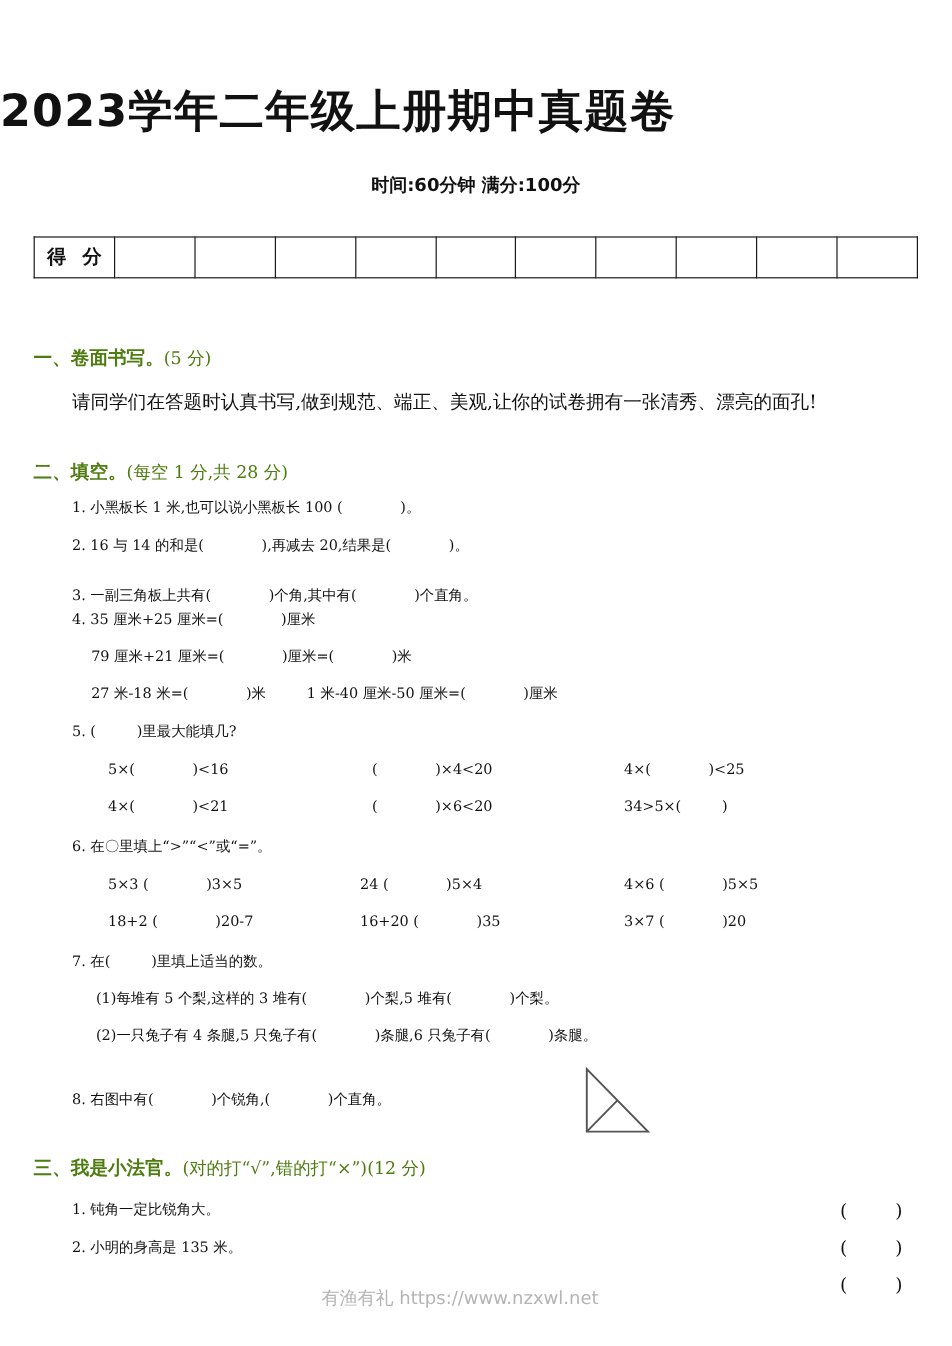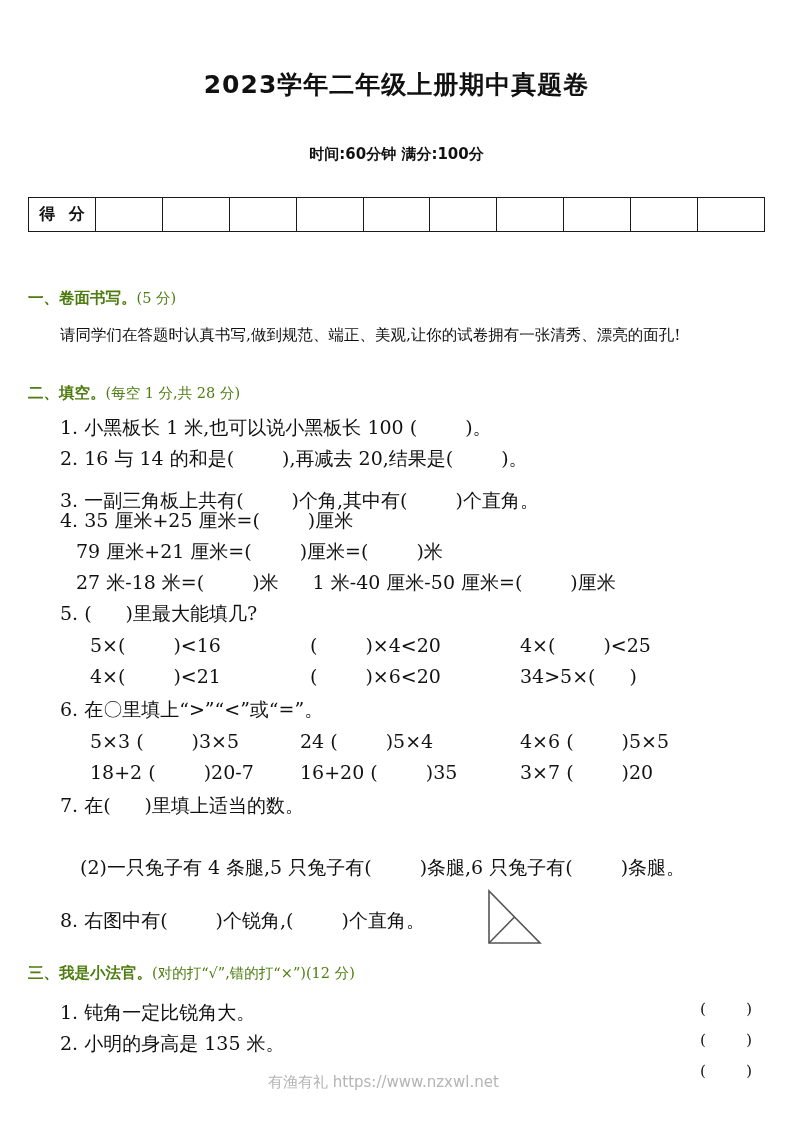--- a/index.html
+++ b/index.html
@@ -21,23 +21,22 @@
     width: 793px;
     height: 1122px;
     background: #fff;
   }
 
   
   .title {
     position: absolute;
     left: 0; top: 68px;
     width: 793px;
-    text-align: center;
-    font-family: "DejaVu Sans", "Liberation Sans", sans-serif;
-    font-size: 25px;
+    font-family: "DejaVu Sans", "Liberation Sans", sans-serif;
+    font-size: 37px;
     font-weight: bold;
     letter-spacing: 1px;
     color: #111;
   }
   .subtitle {
     position: absolute;
     left: 0; top: 145px;
     width: 793px;
     text-align: center;
     font-family: "DejaVu Sans", "Liberation Sans", sans-serif;
@@ -90,21 +89,21 @@
     position: absolute;
     left: 28px;
     width: 740px;
     font-size: 15.5px;
     line-height: 31px;
     color: #111;
     text-indent: 32px;
   }
   .item {
     position: absolute;
-    font-size: 19px;
+    font-size: 12px;
     white-space: nowrap;
     color: #111;
   }
   .blank-sm { display: inline-block; width: 34px; }
   .blank-md { display: inline-block; width: 48px; }
 
   .ans-paren {
     position: absolute;
     font-size: 15.5px;
     color: #111;
@@ -232,20 +231,23 @@
     <span>16+20 (</span><span class="blank-md"></span><span>)35</span>
   </div>
   <div class="item" style="left:520px; top:761px">
     <span>3×7 (</span><span class="blank-md"></span><span>)20</span>
   </div>
 
   <div class="item" style="left:60px; top:793px">
     <span>7. 在(</span><span class="blank-sm"></span><span>)里填上适当的数。</span>
   </div>
 
+  <div class="item" style="left:80px; top:824px">
+    <span>(1)每堆有 5 个梨,这样的 3 堆有(</span><span class="blank-md"></span><span>)个梨,5 堆有(</span><span class="blank-md"></span><span>)个梨。</span>
+  </div>
 
   <div class="item" style="left:80px; top:855px">
     <span>(2)一只兔子有 4 条腿,5 只兔子有(</span><span class="blank-md"></span><span>)条腿,6 只兔子有(</span><span class="blank-md"></span><span>)条腿。</span>
   </div>
 
   <div class="item" style="left:60px; top:908px">
     <span>8. 右图中有(</span><span class="blank-md"></span><span>)个锐角,(</span><span class="blank-md"></span><span>)个直角。</span>
   </div>
 
   <div class="figure">

